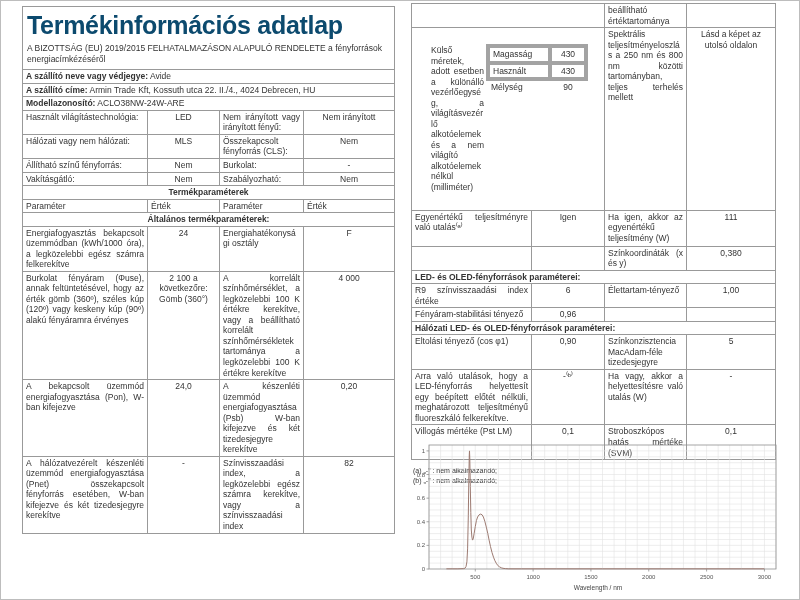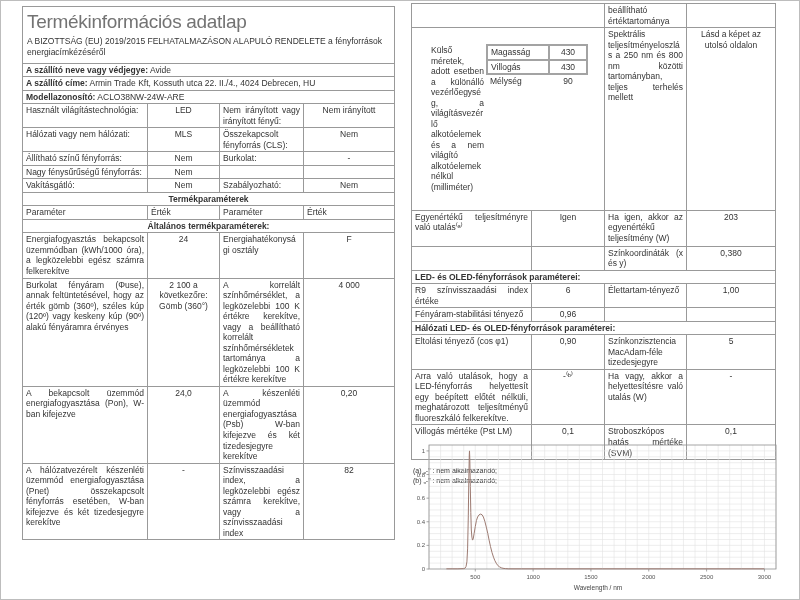--- a/index.html
+++ b/index.html
@@ -22,29 +22,29 @@
     font-size:8.5px; line-height:1.24;
     vertical-align:top; text-align:justify;
     overflow-wrap:break-word; word-wrap:break-word;
   }
   .tbl td.val { text-align:center; }
   .tbl td.sec { text-align:center; font-weight:bold; }
   .tbl td.secl { text-align:left; font-weight:bold; }
   .tbl td.hdr { text-align:left; }
 
   .title-cell { padding:4px 5px 5px 4px !important; text-align:left !important; }
-  .doc-title { font-size:19px; font-weight:normal; color:#737373; line-height:1.12; letter-spacing:-0.3px; }
+  .doc-title { font-size:25px; font-weight:bold; color:#0c4a6e; line-height:1.12; letter-spacing:-0.3px; }
   .doc-subtitle { font-size:8.5px; margin-top:4px; line-height:1.25; color:#333; }
   .info-label { font-weight:bold; }
 
   .dims-cell { padding:16px !important; }
   .dims-wrap { display:flex; align-items:stretch; }
   .dims-text { width:58px; padding:1px 2px 1px 3px; font-size:8.5px; line-height:1.24; text-align:justify; overflow-wrap:break-word; }
   .mini { border-collapse:collapse; flex:1; table-layout:fixed; align-self:flex-start; }
-  .mini td { border:2px solid #a3a3a3; font-size:8.5px; line-height:1.24; padding:1px 3px; text-align:left; }
+  .mini td { border:4px solid #a3a3a3; font-size:8.5px; line-height:1.24; padding:1px 3px; text-align:left; }
   .mini td.val { text-align:center; }
   .mini tr.nb td { border:none; }
 
   .h24 { height:24px; } .h36 { height:36px; } .h140 { height:140px; } .h22 { height:22px; }
 
   .footnotes { margin-top:7px; padding-left:2px; font-size:7px; color:#333; }
   .footnotes .fn { margin-bottom:3px; }
 
   .chart-wrap { position:absolute; left:411px; top:439px; width:372px; }
   .chart-wrap svg { display:block; }
@@ -92,26 +92,20 @@
         <td>Összekapcsolt fényforrás (CLS):</td>
         <td class="val">Nem</td>
       </tr>
       <tr>
         <td>Állítható színű fényforrás:</td>
         <td class="val">Nem</td>
         <td>Burkolat:</td>
         <td class="val">-</td>
       </tr>
       <tr>
-        <td>Nagy fénysűrűségű fényforrás:</td>
-        <td class="val">Nem</td>
-        <td></td>
-        <td class="val"></td>
-      </tr>
-      <tr>
         <td>Vakításgátló:</td>
         <td class="val">Nem</td>
         <td>Szabályozható:</td>
         <td class="val">Nem</td>
       </tr>
 
       <tr>
             <td colspan="4" class="sec">Termékparaméterek</td>
           </tr>
       <tr>
@@ -174,39 +168,39 @@
               <colgroup>
                     <col style="width:62px">
                     <col>
                   </colgroup>
               <tbody>
                     <tr>
                 <td>Magasság</td>
                 <td class="val">430</td>
               </tr>
               <tr>
-                <td>Villogás</td>
+                <td>Használt</td>
                 <td class="val">430</td>
               </tr>
               <tr class="nb">
                 <td>Mélység</td>
                 <td class="val">90</td>
               </tr>
             </tbody>
                 </table>
           </div>
         </td>
         <td>Spektrális teljesítményeloszlás a 250 nm és 800 nm közötti tartományban, teljes terhelés mellett</td>
         <td class="val">Lásd a képet az utolsó oldalon</td>
       </tr>
       <tr>
         <td class="h36">Egyenértékű teljesítményre való utalás⁽ᵃ⁾</td>
         <td class="val">Igen</td>
         <td>Ha igen, akkor az egyenértékű teljesítmény (W)</td>
-        <td class="val">203</td>
+        <td class="val">111</td>
       </tr>
       <tr>
         <td class="h22"></td>
         <td class="val"></td>
         <td>Színkoordináták (x és y)</td>
         <td class="val">0,380</td>
       </tr>
       <tr>
             <td colspan="4" class="secl">LED- és OLED-fényforrások paraméterei:</td>
           </tr>

